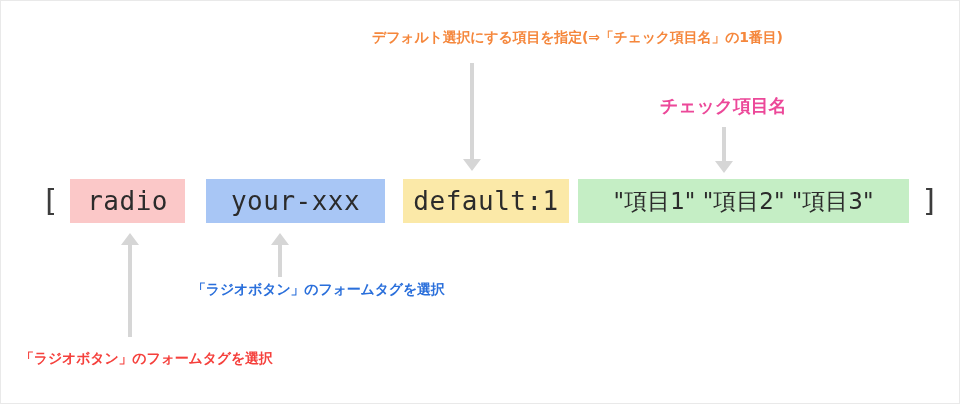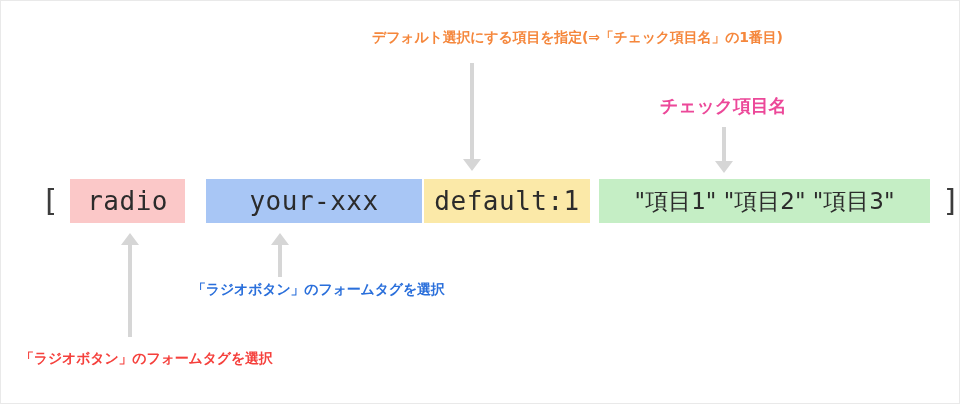--- a/index.html
+++ b/index.html
@@ -93,21 +93,21 @@
   .token {
     flex: none;
     height: 44px;
     display: flex;
     align-items: center;
     justify-content: center;
     box-sizing: border-box;
     letter-spacing: 0.5px;
   }
   .tok-radio   { background: #fbc8c8; width: 115px; margin-right: 21px; }
-  .tok-name    { background: #a8c6f5; width: 216px; margin-right: 2px; }
+  .tok-name    { background: #a8c6f5; width: 179px; margin-right: 18px; }
   .tok-default { background: #fbe9a8; width: 166px; margin-right: 9px; }
   .tok-items   {
     background: #c5eec5;
     width: 331px;
     font-family: "DejaVu Sans", "Liberation Sans", sans-serif;
     font-size: 23px;
     font-weight: normal;
     letter-spacing: 0px;
   }
 </style>

